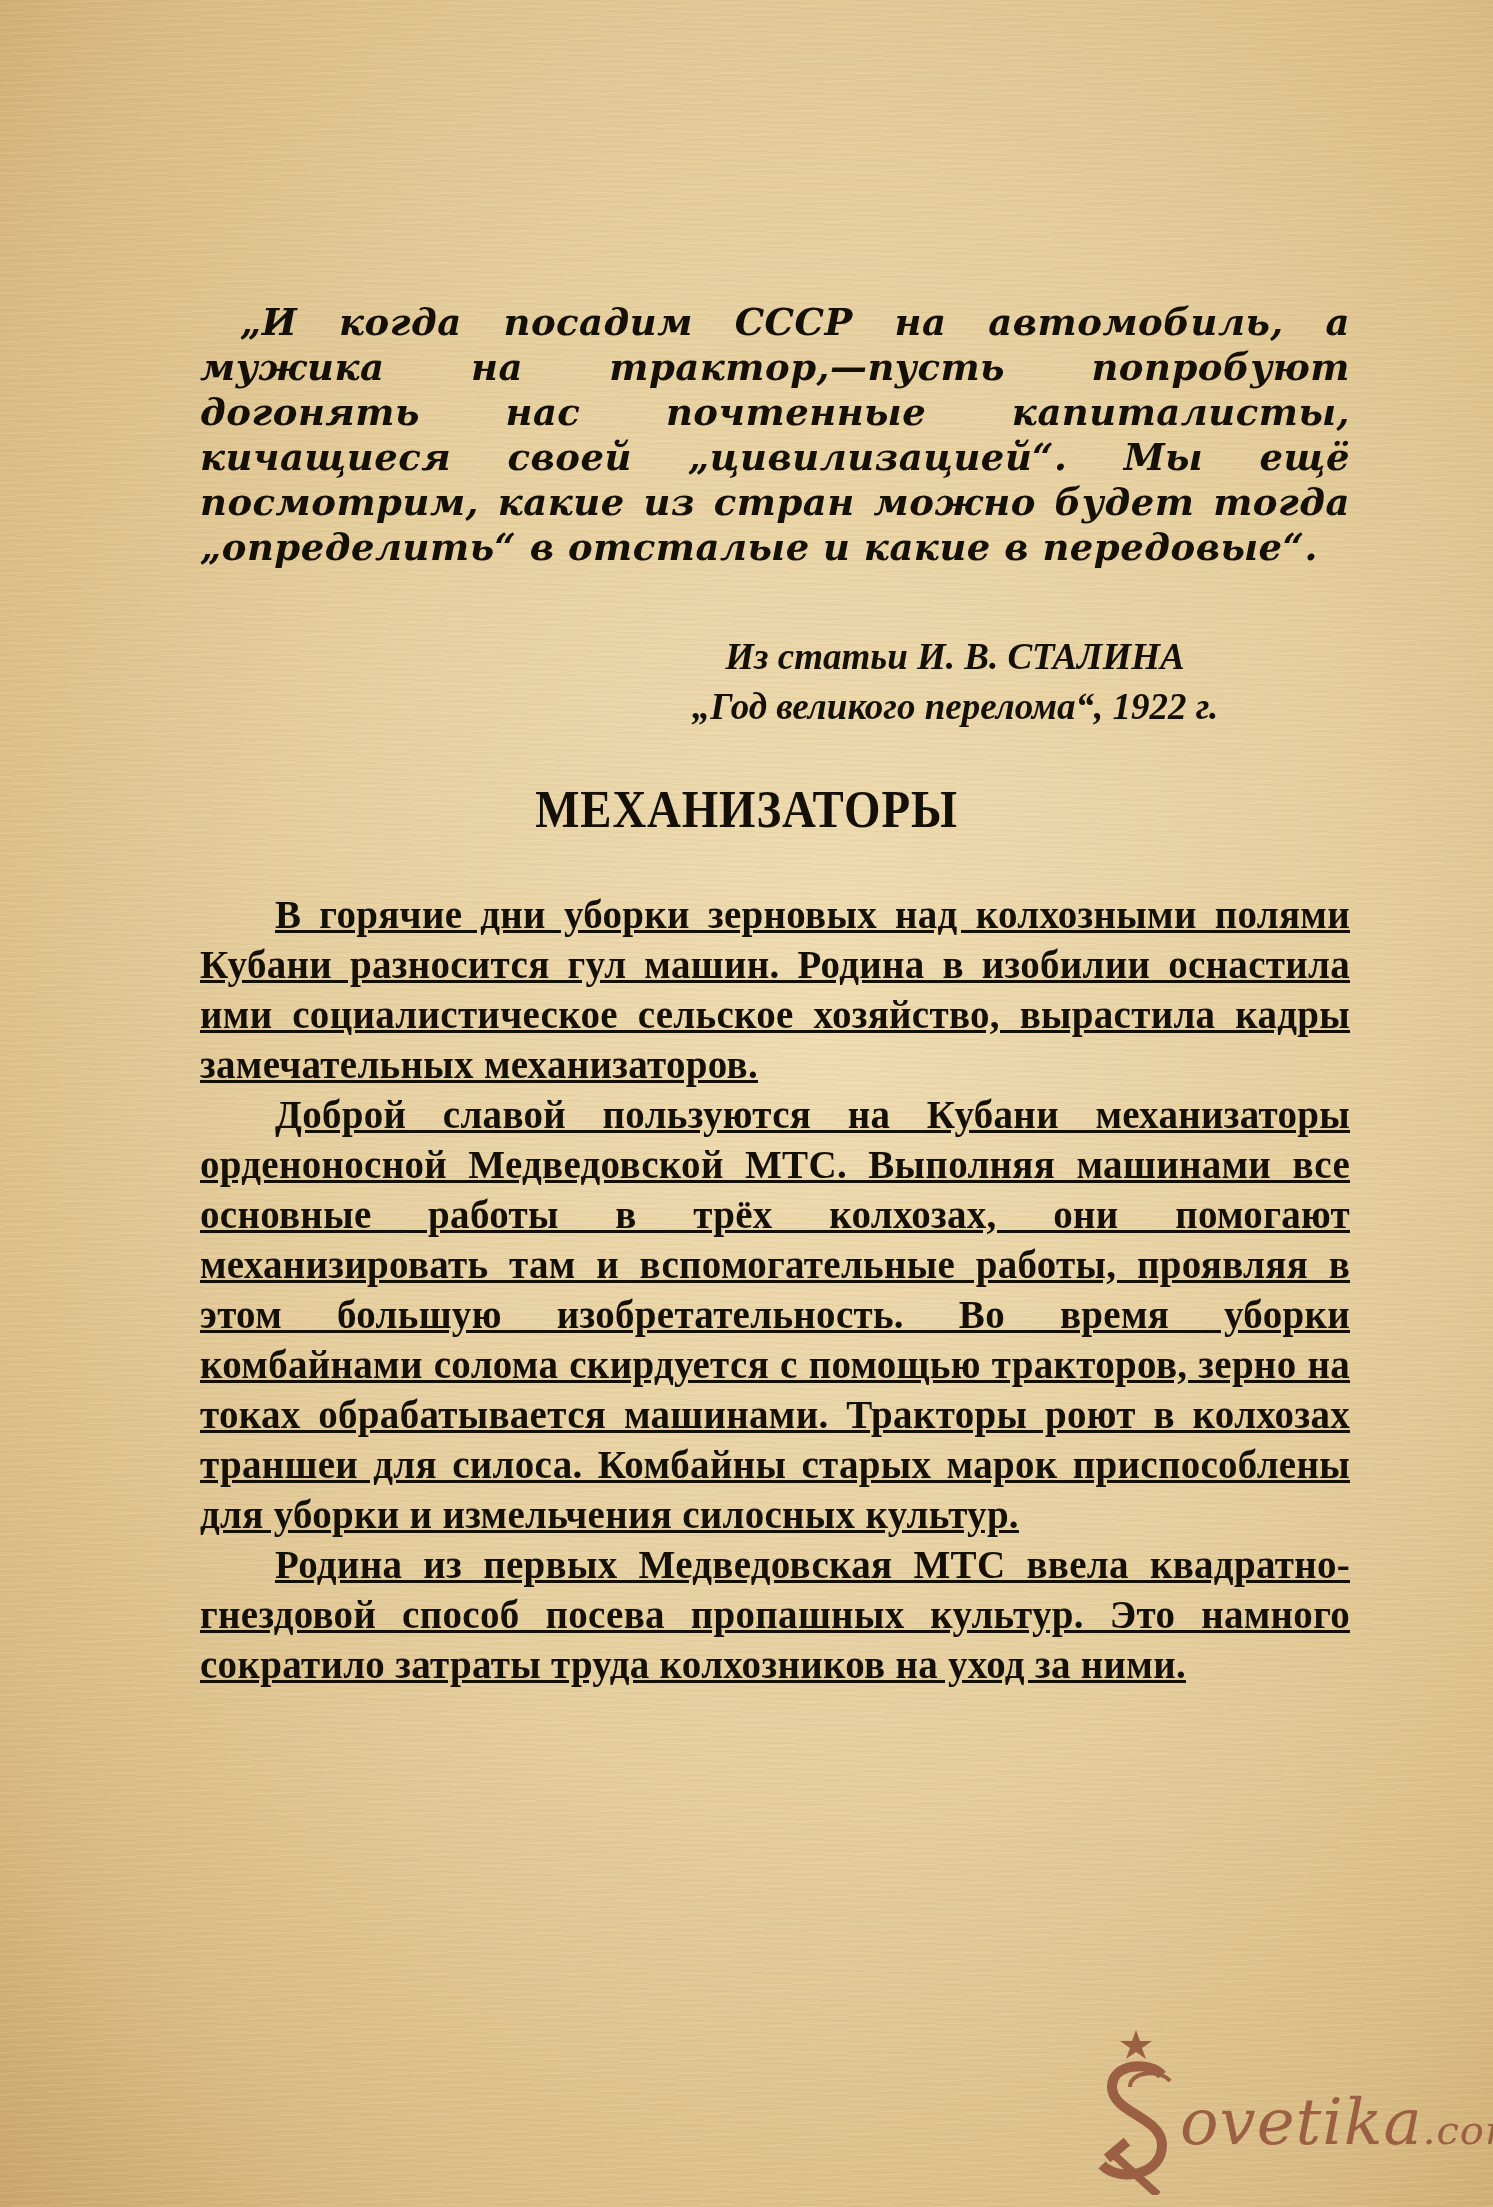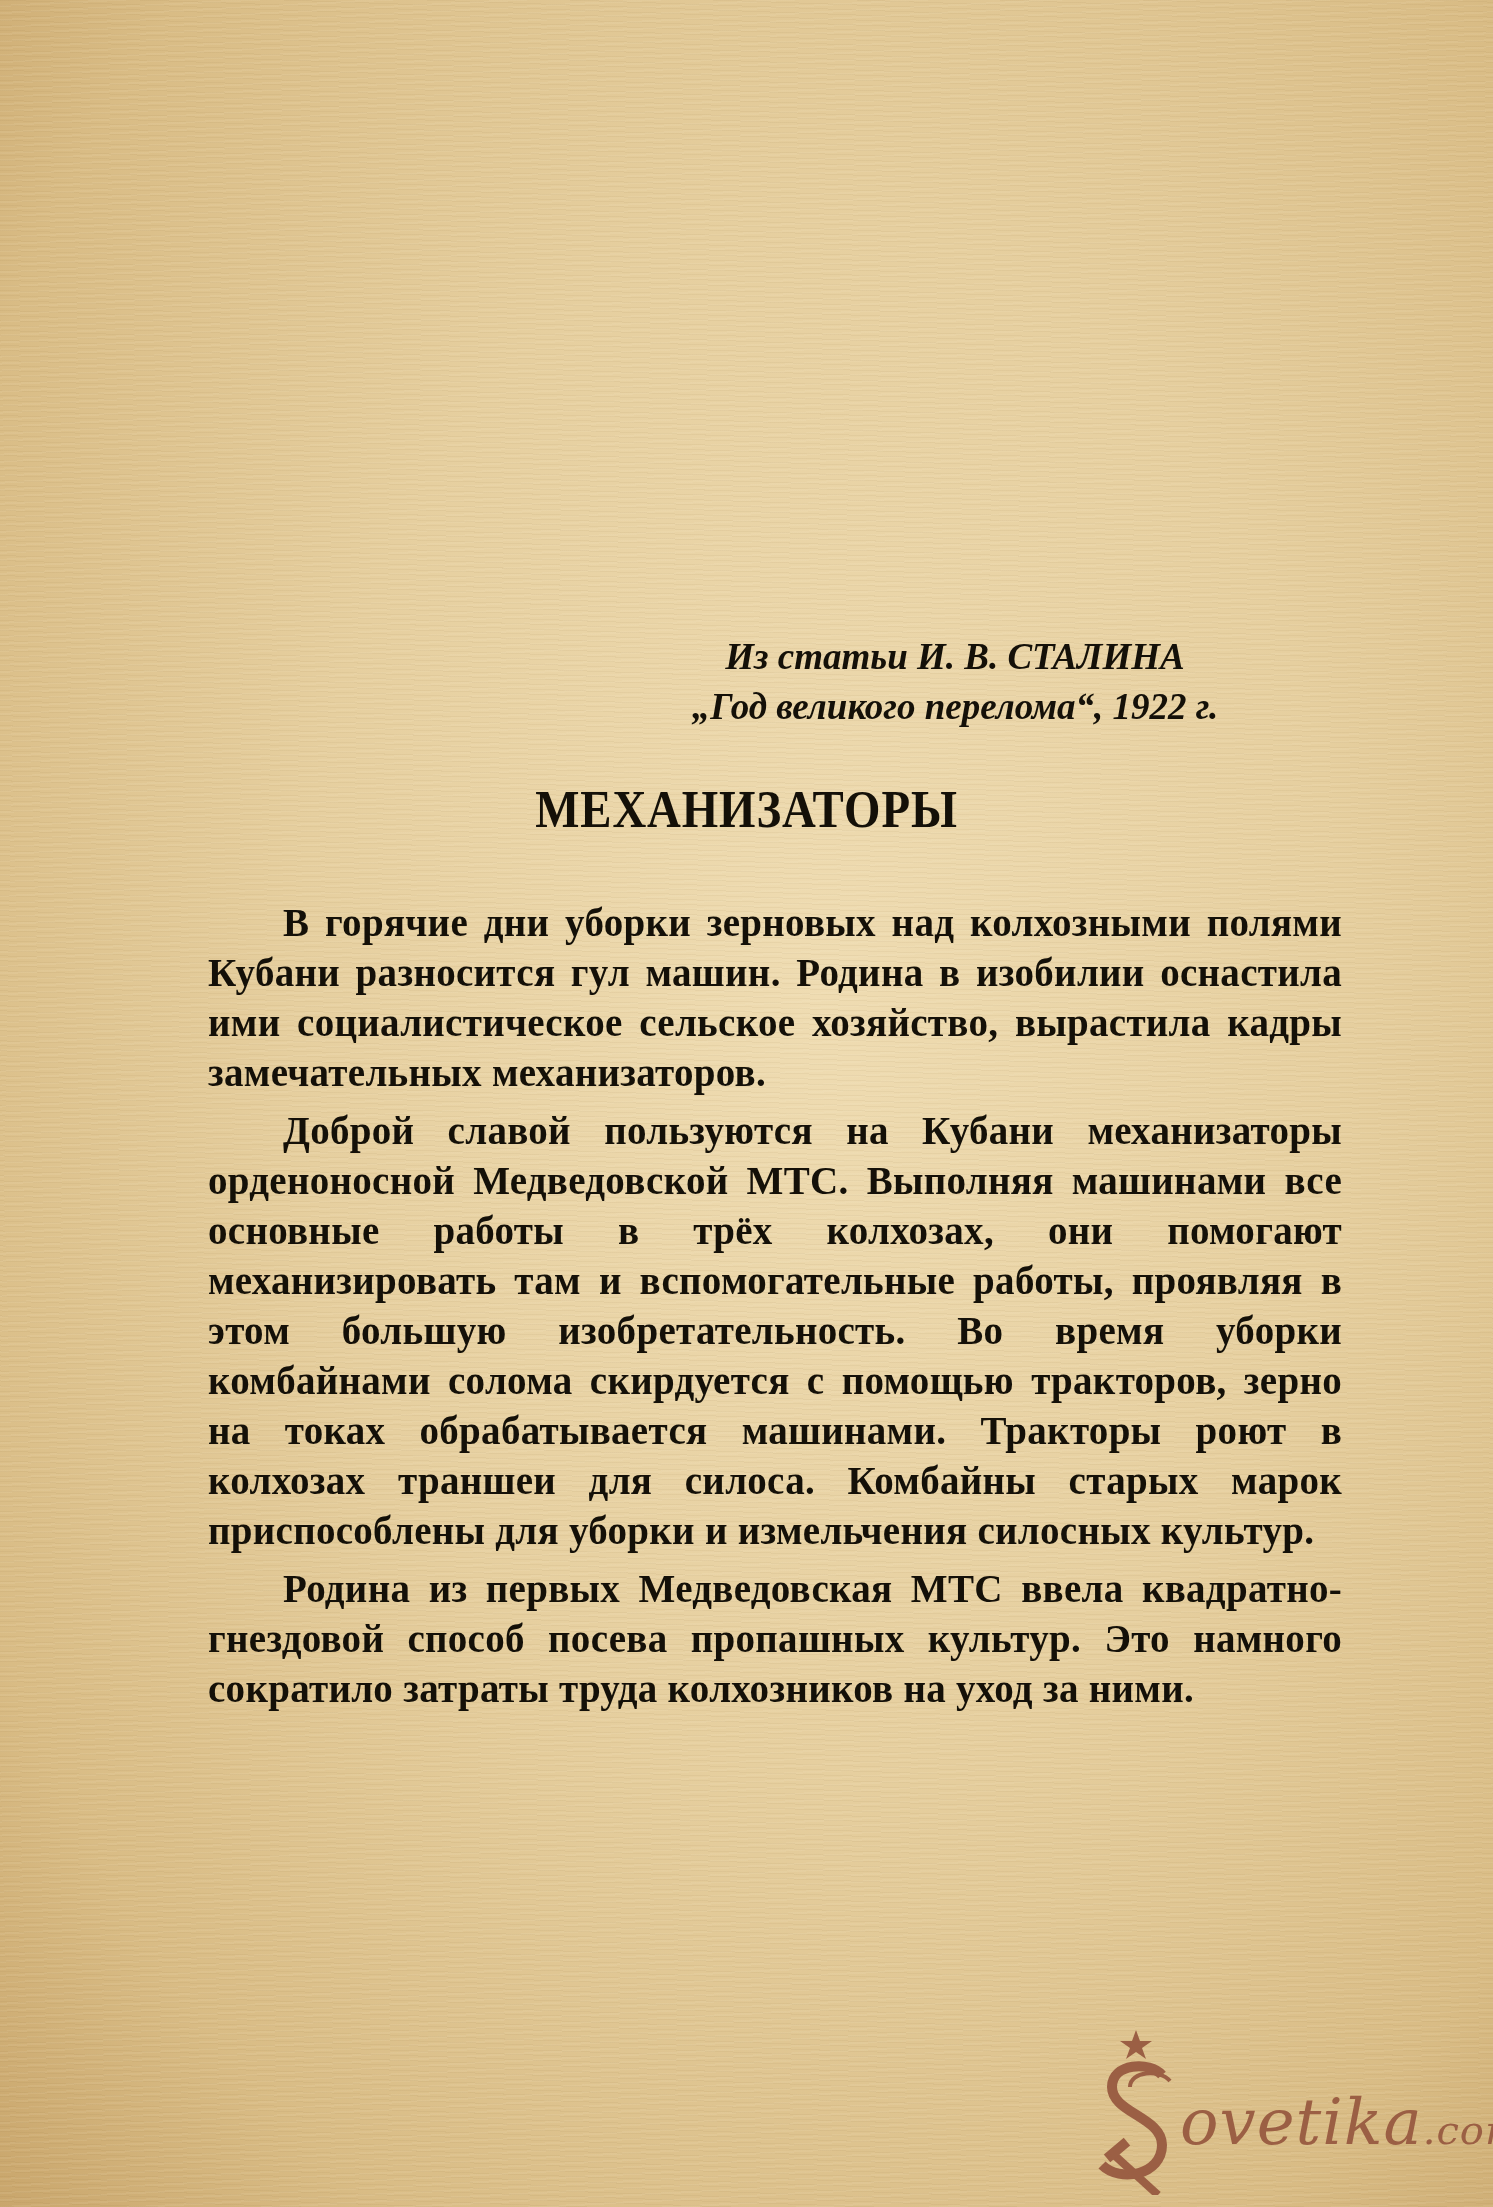--- a/index.html
+++ b/index.html
@@ -37,41 +37,42 @@
       font-family: "Liberation Serif", serif; font-weight: bold;
       font-size: 52px; letter-spacing: 1px;
       transform: scaleX(0.9);
     }
     .body-text {
       position: absolute; left: 200px; top: 890px; width: 1150px;
       font-family: "Liberation Serif", serif; font-weight: bold;
       font-size: 39px; line-height: 50px; text-align: justify;
       letter-spacing: 0.3px;
     }
-    .body-text p { margin: 8px; text-indent: 75px; }
+    .body-text p { margin: 0; text-indent: 75px; text-decoration: underline; }
     .watermark {
       position: absolute; left: 1060px; top: 2015px; width: 430px; height: 180px;
       color: #9b5f44;
     }
     .watermark .s-logo {
       position: absolute; left: 30px; top: 10px; width: 100px; height: 170px;
     }
     .watermark .wm-text {
       position: absolute; left: 120px; top: 70px;
       font-family: "DejaVu Serif", serif; font-style: italic;
       font-size: 64px; letter-spacing: 1px;
     }
     .watermark .wm-text .dom { font-size: 40px; }
   </style>
 </head>
 <body>
 
 <div class="page">
   <div class="grain"></div>
 
+  <div class="quote">„И когда посадим СССР на автомобиль, а мужика на трактор,—пусть попробуют догонять нас почтенные капиталисты, кичащиеся своей „цивилизацией“. Мы ещё посмотрим, какие из стран можно будет тогда „определить“ в отсталые и какие в передовые“.</div>
 
   <div class="attrib">
     <span class="line">Из статьи И. В. СТАЛИНА</span>
     <span class="line">„Год великого перелома“, 1922 г.</span>
   </div>
 
   <div class="title">МЕХАНИЗАТОРЫ</div>
 
   <div class="body-text">
     <p>В горячие дни уборки зерновых над колхозными полями Кубани разносится гул машин. Родина в изобилии оснастила ими социалистическое сельское хозяйство, вырастила кадры замечательных механизаторов.</p>

